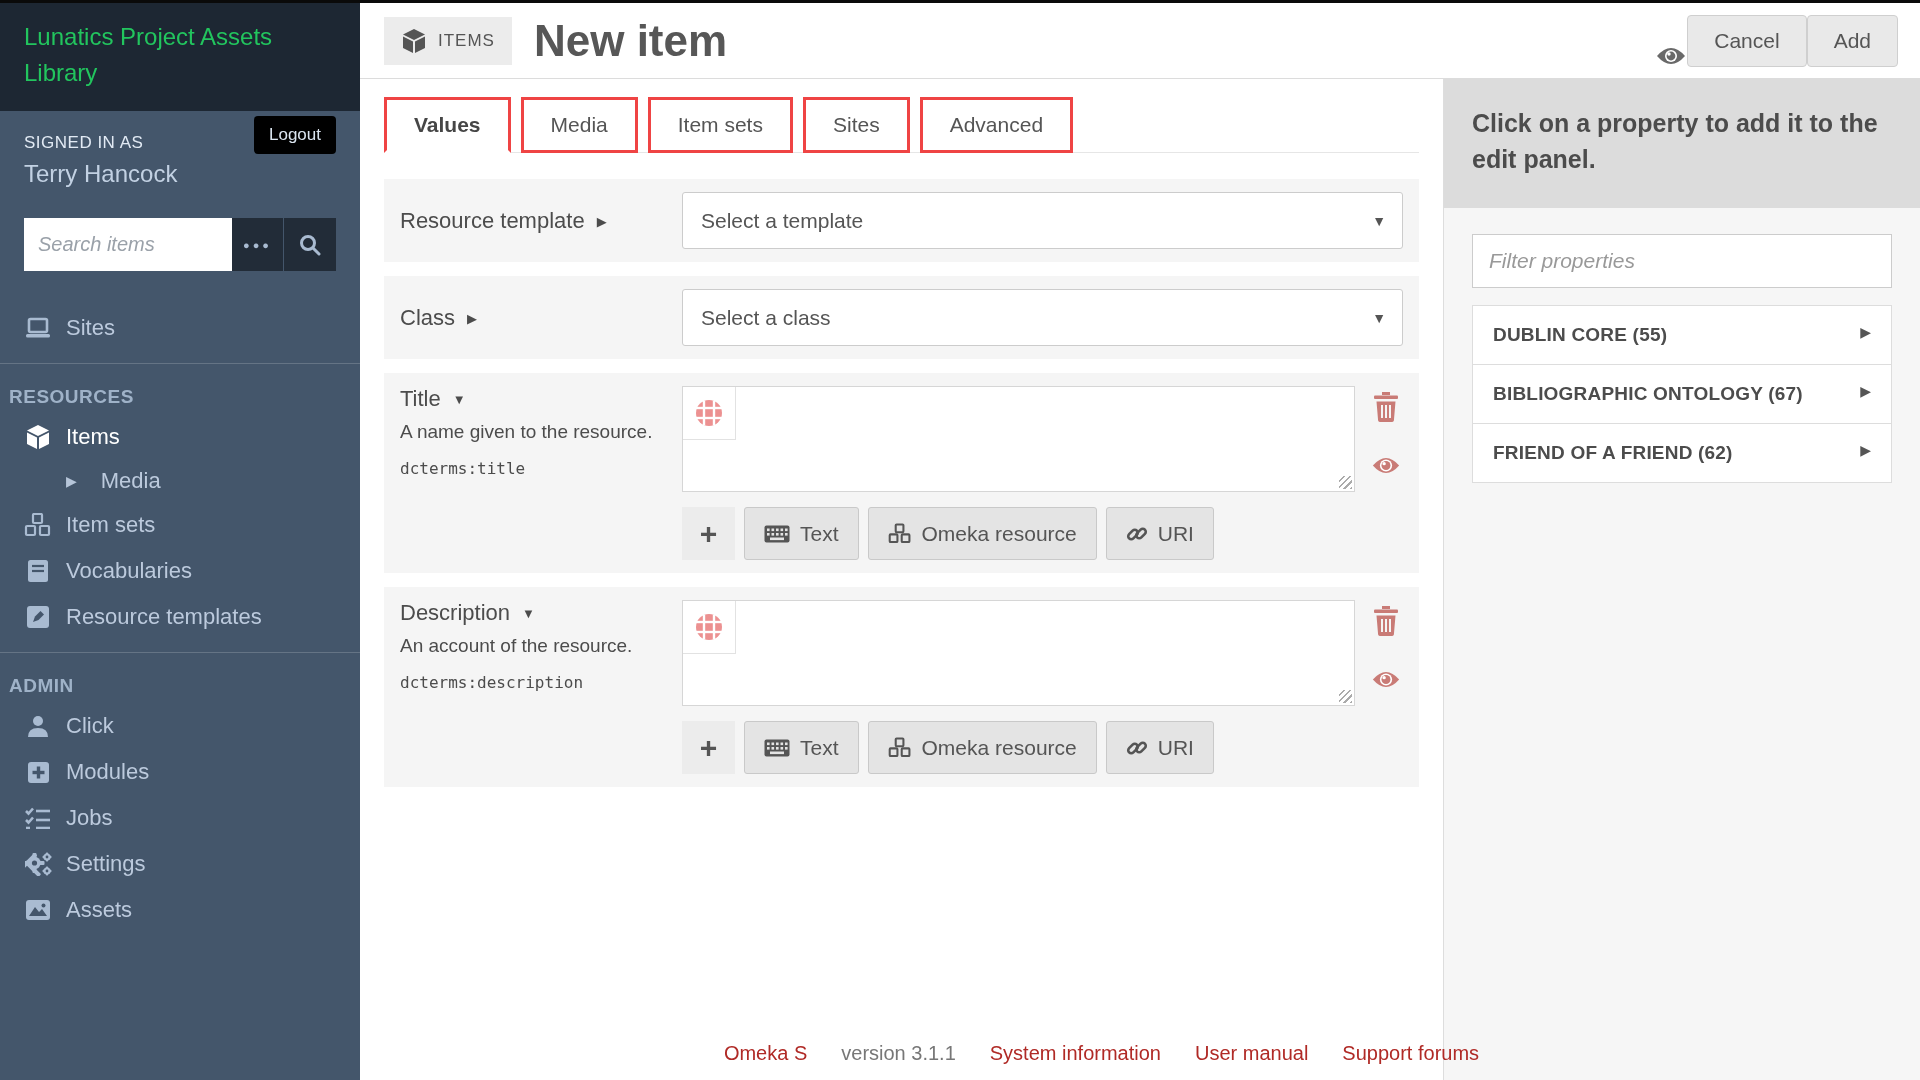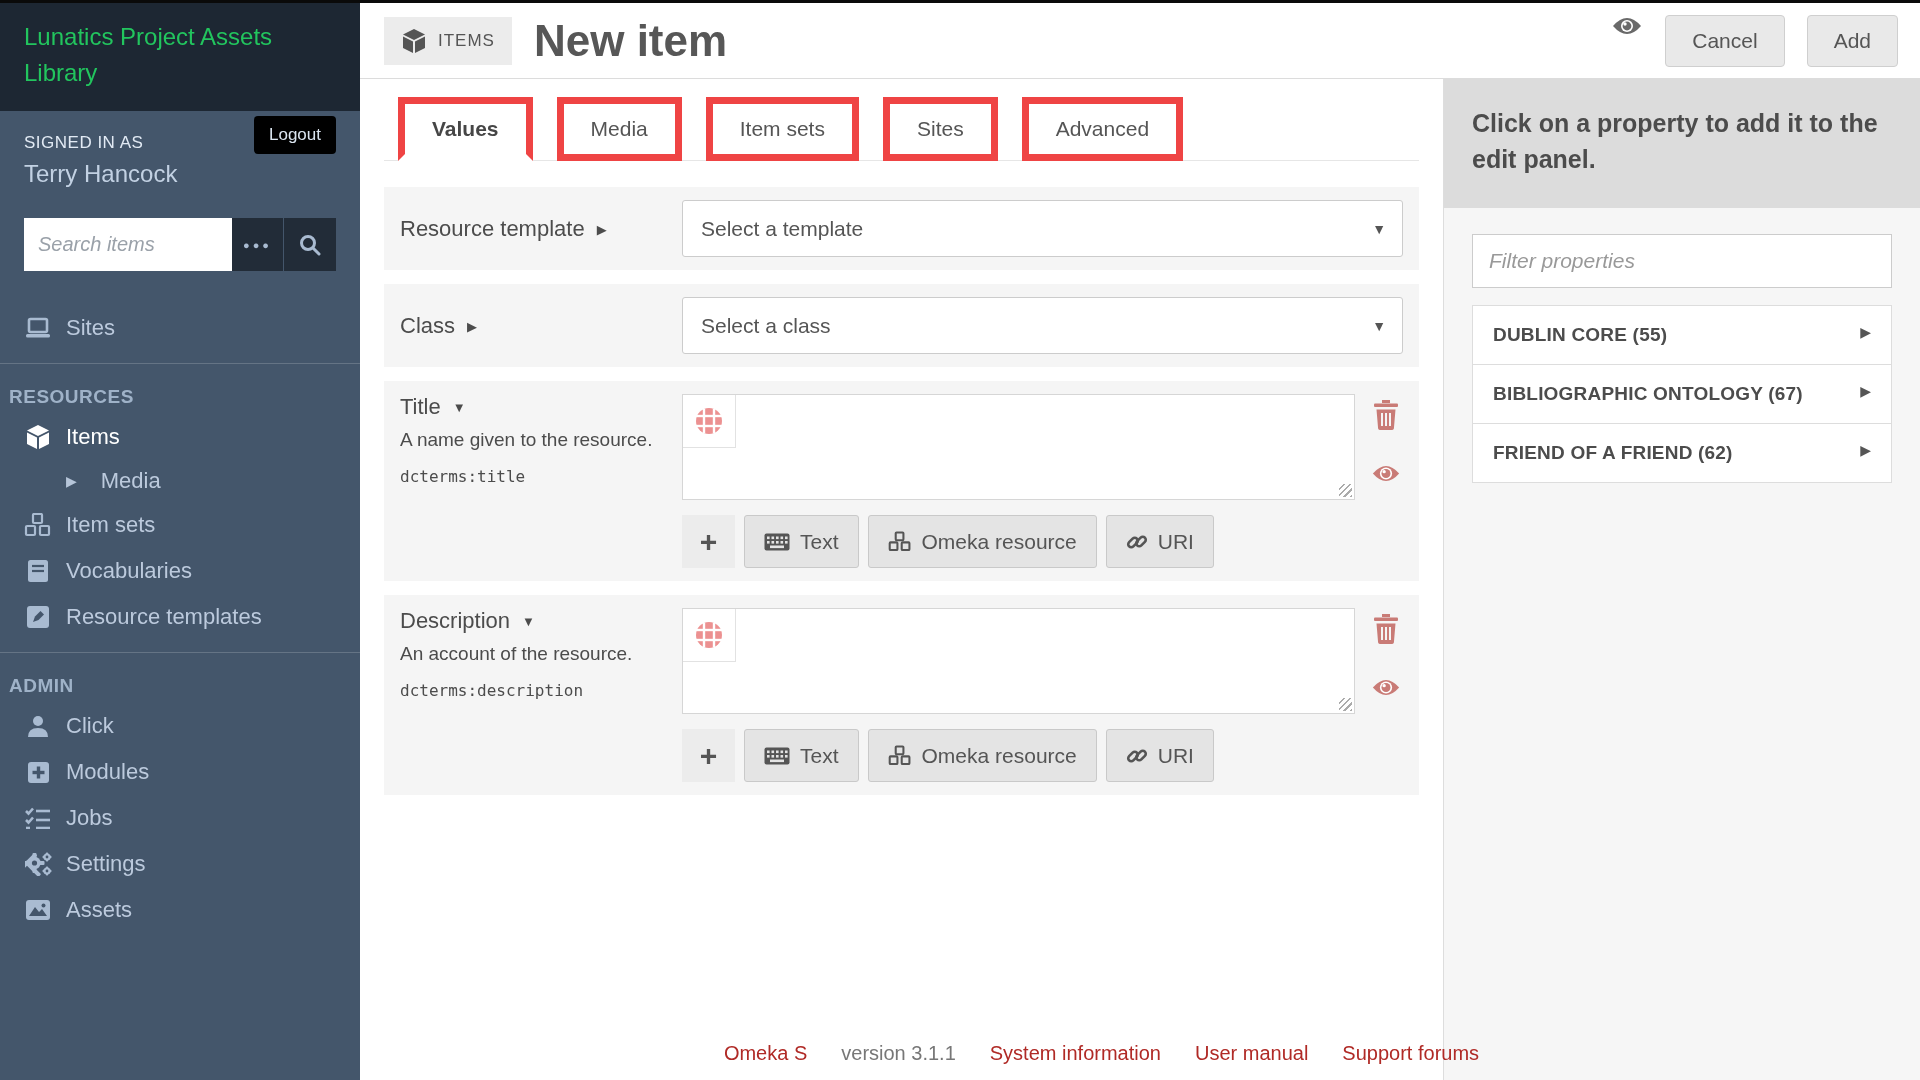--- a/index.html
+++ b/index.html
@@ -34,30 +34,30 @@
   .nav-child .caret { font-size:14px; margin-right:24px; color:#b6c5d9; }
   .nav-divider { border:none; border-top:1px solid rgba(255,255,255,.18); margin:12px 0; }
   .nav-heading { padding:10px 9px 6px; font-size:19px; font-weight:bold; letter-spacing:.5px; color:#9fb2c8; }
 
   
   .main { flex:1; display:flex; flex-direction:column; min-width:0; }
   .page-header { display:flex; align-items:center; height:76px; padding:0 22px 0 24px; border-bottom:1px solid #dcdcdc; background:#fff; }
   .breadcrumb-badge { display:inline-flex; align-items:center; gap:11px; background:#ececec; padding:11px 17px; color:#555; cursor:pointer; }
   .breadcrumb-badge .bc-label { font-size:17px; letter-spacing:1px; }
   .page-title { font-size:44px; font-weight:bold; color:#575757; margin-left:22px; }
-  .header-actions { margin-left:auto; display:flex; align-items:flex-start; gap:22px; }
+  .header-actions { margin-left:auto; display:flex; align-items:flex-end; }
   .eye-toggle { background:none; border:none; cursor:pointer; display:flex; padding:0; }
   .btn { background:#e9e9e9; border:1px solid #cfcfcf; border-radius:4px; padding:13px 26px; font-size:21px; color:#555; font-family:inherit; cursor:pointer; }
 
   .main-body { display:flex; flex:1; min-height:0; }
   .content-col { flex:1; min-width:0; display:flex; flex-direction:column; background:#fff; }
 
   .tabs-wrap { margin:18px 24px 0; border-bottom:1px solid #e6e6e6; }
   .tabs { display:flex; gap:10px; }
-  .tab { background:#fff; border:7px solid #ef4444; padding:13px 27px; font-size:21px; color:#555; margin-bottom:-1px; cursor:pointer;margin-left:14px; }
+  .tab { background:#fff; border:3px solid #ef4444; padding:13px 27px; font-size:21px; color:#555; margin-bottom:-1px; cursor:pointer; }
   .tab.active { font-weight:bold; color:#464646; border-bottom-color:#fff; }
 
   .form-area { padding:26px 24px 0; }
   .field-row { display:flex; background:#f5f5f5; padding:13px 16px; margin-bottom:14px; }
   .field-row.center { align-items:center; }
   .label-col { flex:0 0 282px; padding-right:16px; }
   .field-label { font-size:22px; color:#4c4c4c; }
   .field-label .caret { font-size:13px; color:#4c4c4c; margin-left:12px; vertical-align:2px; }
   .field-comment { font-size:19px; color:#4c4c4c; margin-top:9px; }
   .field-term { font-family:"DejaVu Sans Mono", monospace; font-size:16px; color:#4c4c4c; margin-top:16px; }

